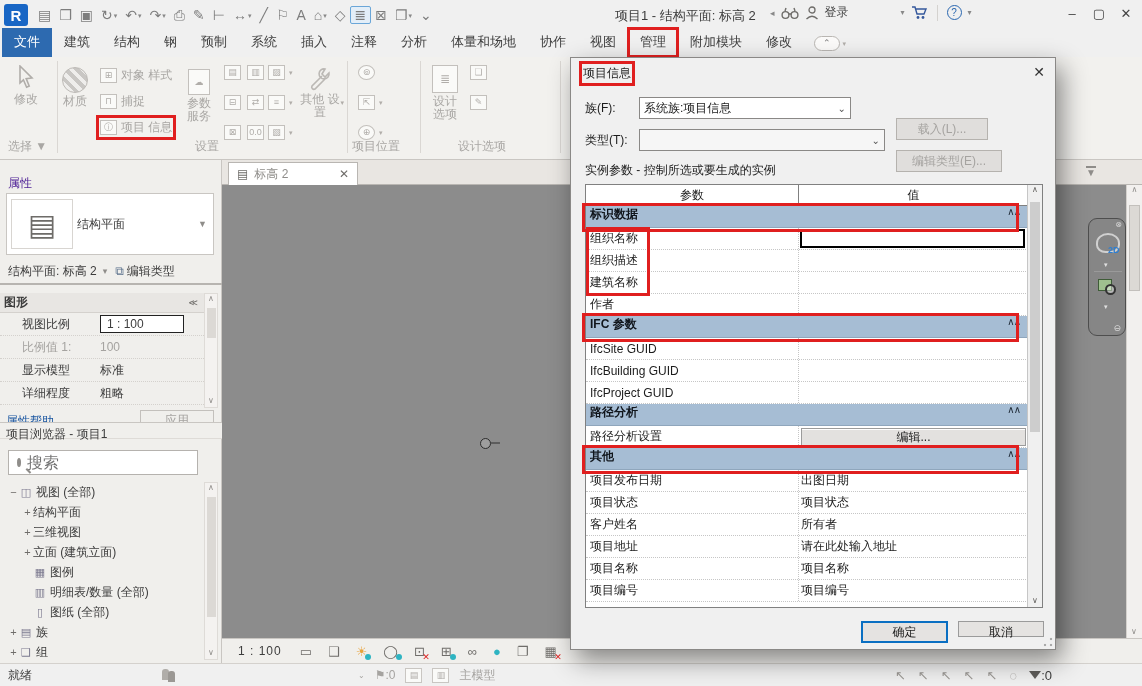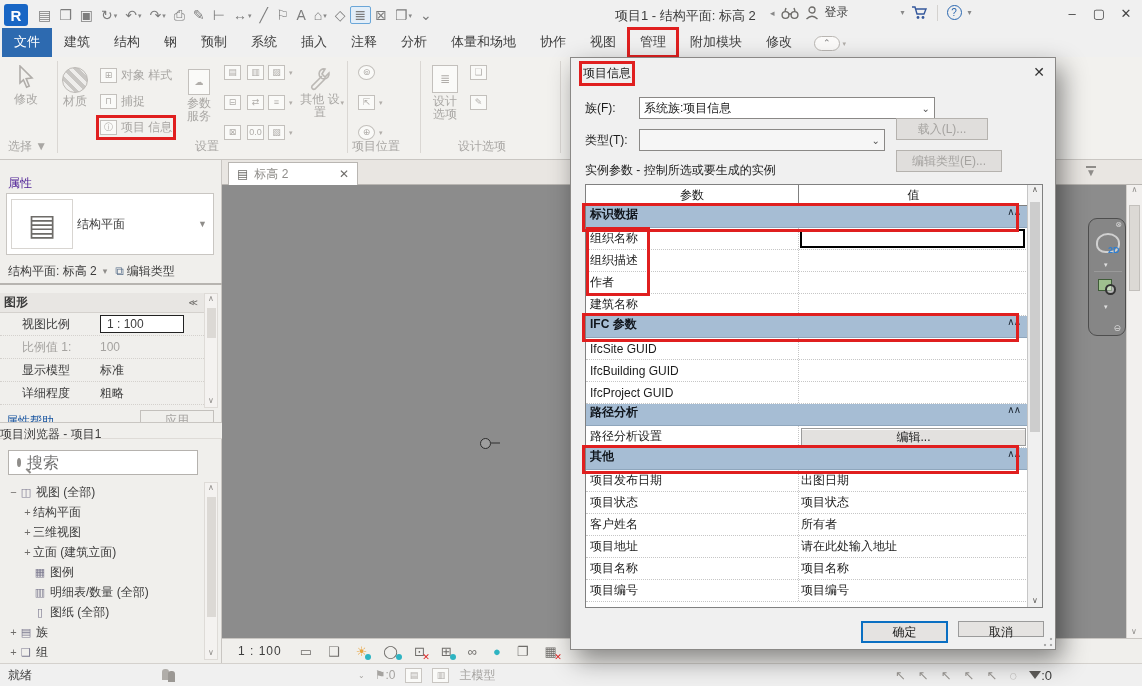--- a/index.html
+++ b/index.html
@@ -51,21 +51,21 @@
   .pgrow{height:23px;display:flex;align-items:center;border-bottom:1px dotted #d4d1cd;}
   .pgrow .pl{width:100px;padding-left:22px;color:#3d3d3d;white-space:nowrap;overflow:hidden;}
   .pgrow .pv{flex:1;color:#3d3d3d;}
   .pgrow.muted .pl,.pgrow.muted .pv{color:#a5a3a0;}
   .pgrow .pv .valbox{display:inline-block;border:1px solid #222;background:#fff;padding:1px 6px;min-width:84px;}
   .pg-group{height:20px;background:#e8e6e3;display:flex;align-items:center;font-weight:bold;color:#3d3d3d;border-bottom:1px solid #d4d1cd;}
   .pg-group .gl{flex:1;padding-left:4px;}
   .pg-group .gc{margin-right:6px;font-size:9px;color:#6f6d6a;transform:scaleY(.8);}
   #prophelp{position:absolute;left:6px;top:253px;color:#1a56a0;text-decoration:underline;}
   #applybtn{position:absolute;left:140px;top:250px;width:74px;height:20px;background:#f0efec;border:1px solid #c3c0bc;color:#a5a3a0;text-align:center;line-height:18px;}
-  #pbheader{position:absolute;left:0;top:262px;width:222px;height:17px;background:#f0efec;border-top:1px solid #c9c6c2;border-bottom:1px solid #dedbd7;color:#3d3d3d;line-height:22px;padding-left:0;}
+  #pbheader{position:absolute;left:0;top:262px;width:222px;height:17px;background:#f0efec;border-top:1px solid #c9c6c2;border-bottom:1px solid #dedbd7;color:#3d3d3d;line-height:22px;padding-left:6px;}
   #searchbox{position:absolute;left:8px;top:290px;width:190px;height:25px;background:#fff;border:1px solid #b5b2ae;display:flex;align-items:center;color:#a5a3a0;}
   .mag{width:9px;height:9px;border:2px solid #8f8d8a;border-radius:50%;margin:0 4px 0 8px;position:relative;}
   .mag::after{content:"";position:absolute;left:8px;top:8px;width:6px;height:2px;background:#8f8d8a;transform:rotate(45deg);transform-origin:0 0;}
   #searchbox input{border:none;outline:none;flex:1;font-size:16px;color:#555;background:transparent;}
   #tree{position:absolute;left:0;top:322px;width:204px;}
   .titem{height:20px;display:flex;align-items:center;color:#3d3d3d;white-space:nowrap;}
   .titem .tg{width:11px;text-align:center;color:#6f6d6a;font-size:11px;}
   .ticon{display:inline-block;width:14px;text-align:center;color:#7b798f;font-size:11px;margin-right:3px;}
   
   #canvasarea{position:absolute;left:222px;top:160px;width:920px;height:503px;}
@@ -472,21 +472,21 @@
     </div>
   </div>
 
   <div id="dialog">
     <div id="dlg-title">
       <span class="t redbox">项目信息</span>
     </div>
     <span id="dlg-close">✕</span>
 
     <span class="dlg-lbl" style="left:14px;top:42px;">族(F):</span>
-    <div class="combo" style="left:68px;top:39px;width:296px;">
+    <div class="combo" style="left:68px;top:39px;width:212px;">
       <span>系统族:项目信息</span>
         <span class="cdd">⌄</span>
     </div>
     <div class="dlg-btn" style="left:325px;top:39px;width:92px;">载入(L)...</div>
 
     <span class="dlg-lbl" style="left:14px;top:74px;">类型(T):</span>
     <div class="combo disabled" style="left:68px;top:71px;width:246px;">
       <span></span>
         <span class="cdd">⌄</span>
     </div>
@@ -513,27 +513,27 @@
             </span>
           </div>
           <div class="trow">
             <span class="pcell">
               <span>组织描述</span>
             </span>
             <span class="vcell"></span>
           </div>
           <div class="trow">
             <span class="pcell">
+              <span>建筑名称</span>
+            </span>
+            <span class="vcell"></span>
+          </div>
+          <div class="trow">
+            <span class="pcell">
               <span>作者</span>
-            </span>
-            <span class="vcell"></span>
-          </div>
-          <div class="trow">
-            <span class="pcell">
-              <span>建筑名称</span>
             </span>
             <span class="vcell"></span>
           </div>
           <div class="trow tgroup">
             <span class="gl">IFC 参数</span>
             <span class="gchev">∧∧</span>
           </div>
           <div class="trow">
             <span class="pcell">
               <span>IfcSite GUID</span>

